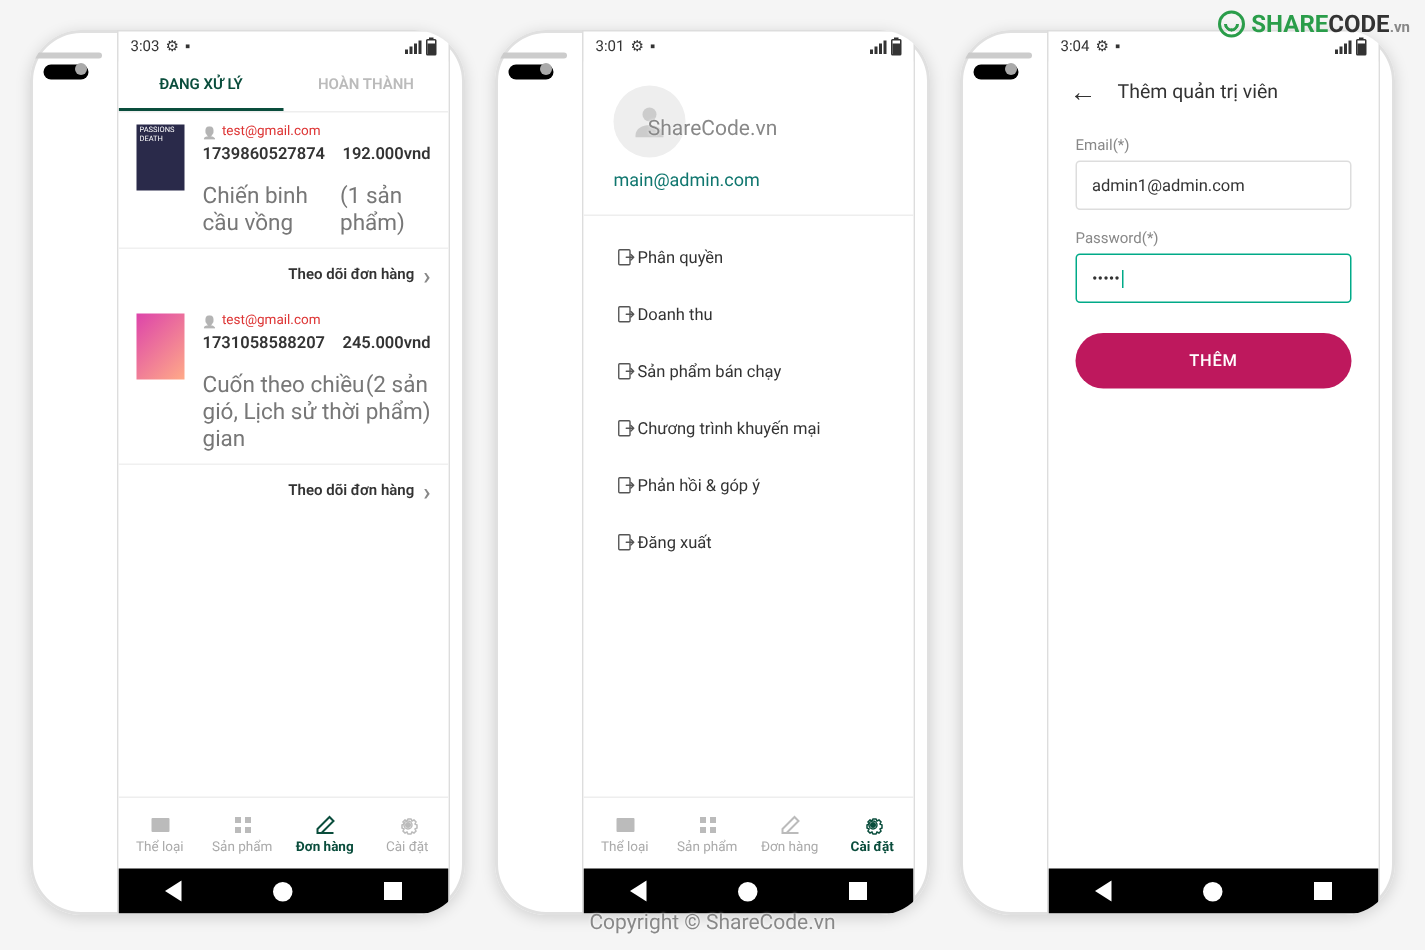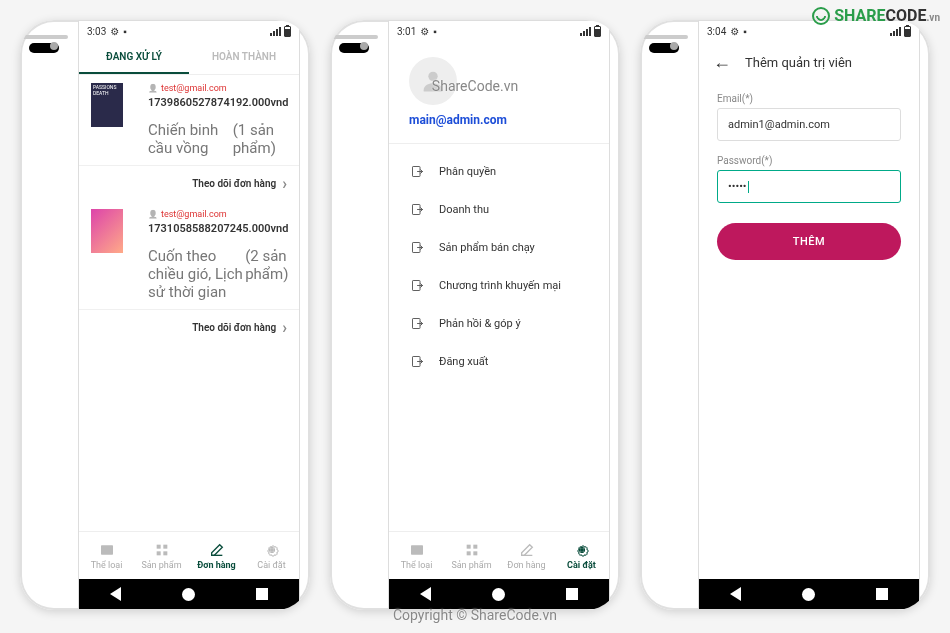--- a/index.html
+++ b/index.html
@@ -27,39 +27,39 @@
 .android-nav{height:30px;background:#000;display:flex;align-items:center;justify-content:space-around}
 .tri{width:0;height:0;border-top:7px solid transparent;border-bottom:7px solid transparent;border-right:11px solid #fff}
 .circ{width:13px;height:13px;border-radius:50%;background:#fff}
 .sq{width:12px;height:12px;background:#fff}
 .phone-bottom{height:16px}
 
 .tabs{display:flex;border-bottom:1px solid #eee}
 .tab{flex:1;text-align:center;padding:10px 4px;font-size:10px;font-weight:600;color:#bbb;cursor:pointer}
 .tab.active{color:#0a4d3c;border-bottom:2px solid #0a4d3c}
 .order{padding:8px 12px;border-bottom:1px solid #f0f0f0}
-.order-top{display:flex;gap:25px}
+.order-top{display:flex;gap:12px}
 .thumb{width:32px;height:44px;background:#2a2a4a;flex-shrink:0;font-size:5px;color:#fff;padding:2px;line-height:1.1;position:relative;overflow:hidden}
 .thumb2{background:linear-gradient(135deg,#d4a,#fa8)}
 .order-info{flex:1}
 .email{font-size:9px;color:#d33;display:flex;align-items:center;gap:3px}
 .email::before{content:'👤';font-size:8px;filter:grayscale(1) opacity(0.5)}
 .order-row{display:flex;justify-content:space-between;font-size:11px;margin-top:3px}
 .order-id{font-weight:600;color:#333}
 .order-price{font-weight:600;color:#333}
 .order-desc{font-size:15px;color:#777;margin-top:12px;display:flex;justify-content:space-between}
 .track{text-align:right;padding:8px 12px;font-size:10px;font-weight:600;color:#333;cursor:pointer;display:flex;justify-content:flex-end;align-items:center;gap:6px}
 .track::after{content:'›';font-size:16px;color:#888}
 
 .profile-head{padding:16px 20px;border-bottom:1px solid #eee}
 .avatar{width:48px;height:48px;border-radius:50%;background:#eee;display:flex;align-items:center;justify-content:center;margin-bottom:8px}
 .avatar svg{width:28px;height:28px;fill:#ccc}
-.profile-email{font-size:12px;font-weight:700;color:#1d4ed8}
+.profile-email{font-size:12px;font-weight:400;color:#0f766e}
 .settings-list{padding:8px 0}
-.setting-item{display:flex;align-items:center;gap:14px;padding:11px 20px;font-size:11px;color:#333;cursor:pointer}
+.setting-item{display:flex;align-items:center;padding:11px 20px;font-size:11px;color:#333;cursor:pointer}
 .setting-ico{width:16px;height:16px;display:flex;align-items:center;justify-content:center}
 .setting-ico svg{width:15px;height:15px;stroke:#555;fill:none;stroke-width:1.5}
 
 .titlebar{display:flex;align-items:center;gap:14px;padding:10px 14px;font-size:13px;color:#333}
 .back{font-size:18px;cursor:pointer}
 .form{padding:10px 18px}
 .field{margin-bottom:14px}
 .label{font-size:10px;color:#888;margin-bottom:4px}
 .input{width:100%;border:1px solid #ddd;border-radius:3px;padding:9px 10px;font-size:11px;color:#333;outline:none}
 .cursor-line{display:inline-block;width:1px;height:12px;background:#0a8;vertical-align:middle;margin-left:1px}

